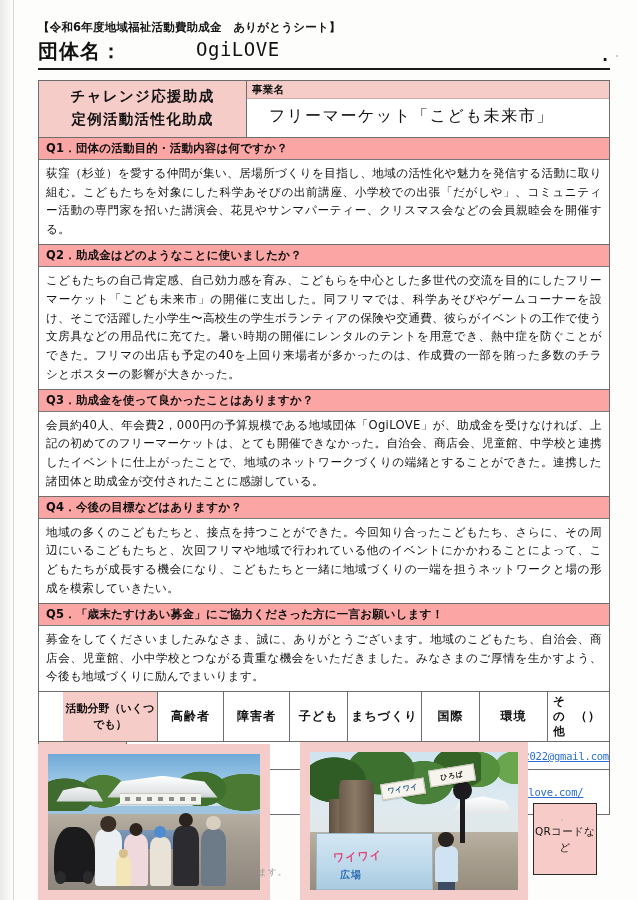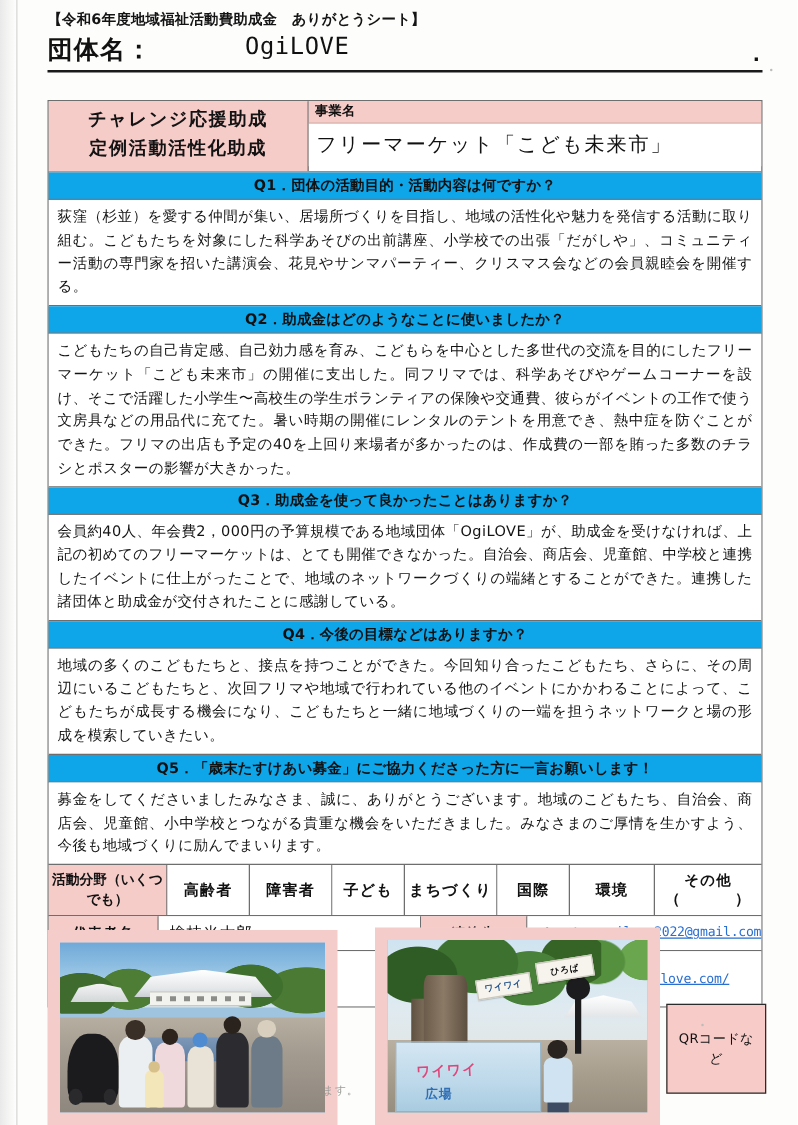--- a/index.html
+++ b/index.html
@@ -33,21 +33,21 @@
     position: absolute;
     left: 13px; top: 0; bottom: 0;
     width: 1px;
     background: #d6d6d4;
   }
 
   
   .doc-header {
     position: absolute;
     left: 38px;
-    top: 8px;
+    top: 20px;
     width: 572px;
   }
   .sheet-kicker {
     font-size: 11.5px;
     font-weight: 700;
     letter-spacing: 0.2px;
     color: #141414;
     white-space: nowrap;
   }
   .org-row {
@@ -122,54 +122,54 @@
     font-weight: 700;
     padding: 2px 0 2px 5px;
     line-height: 1.25;
     letter-spacing: .3px;
     border-bottom: 1px solid #cfa9a6;
   }
   .project-value {
     background: #ffffff;
     font-size: 16px;
     letter-spacing: 1.6px;
-    padding: 7px 0 8px 6px;
+    padding: 7px 0 8px 22px;
     line-height: 1.2;
   }
 
   .q-head {
-    background: #0ea5e9;
+    background: #fca5a5;
     font-size: 11.5px;
     font-weight: 700;
     letter-spacing: .2px;
     padding: 3px 7px 3px 7px;
     border-bottom: 1.1px solid #7a7a7a;
     color: #111;
     line-height: 1.3;
-    text-align: center;
   }
   .q-body {
     background: #fff;
     font-size: 11.6px;
     line-height: 1.62;
     letter-spacing: .35px;
     padding: 4px 7px 5px 7px;
     border-bottom: 1.2px solid #6e6e6e;
     text-align: justify;
     text-justify: inter-character;
     color: #131313;
   }
   .q-body.no-border { border-bottom: none; }
 
   
   .cat-row {
     display: flex;
     border-top: 1.2px solid #6e6e6e;
     border-bottom: 1.2px solid #6e6e6e;
     min-height: 38px;
+    padding-left: 24px;
   }
   .cat-label {
     width: 95px;
     box-sizing: border-box;
     background: #f6ccc9;
     border-right: 1.1px solid #6e6e6e;
     font-size: 11px;
     font-weight: 700;
     text-align: center;
     line-height: 1.45;
@@ -193,21 +193,21 @@
   }
   .cat-cell:last-child { border-right: none; }
   .cat-w1 { width: 66px; }
   .cat-w2 { width: 66px; }
   .cat-w3 { width: 58px; }
   .cat-w4 { width: 74px; }
   .cat-w5 { width: 68px; }
   .cat-w6 { width: 58px; }
   .cat-other {
     flex: 1;
-    flex-direction: column;
+    flex-direction: row;
     justify-content: center;
     letter-spacing: 1px;
   }
   .cat-other .other-top { font-size: 11.5px; font-weight: 700; }
   .cat-other .other-paren {
     font-size: 12px;
     font-weight: 700;
     width: 100%;
     display: flex;
     justify-content: space-between;
@@ -473,21 +473,21 @@
     position: absolute; right: 2%; top: 32%; width: 30%; height: 13%;
     background: linear-gradient(180deg,#ffffff 0%, #e2e5e7 100%);
     clip-path: polygon(0% 100%, 14% 28%, 50% 0%, 86% 28%, 100% 100%);
   }
 
   
   .qr-box {
     position: absolute;
     left: 533px;
     top: 803px;
-    width: 80px;
+    width: 64px;
     height: 72px;
     background: #f6cbc8;
     border: 1.5px solid #2b2b2b;
     box-sizing: border-box;
     display: flex;
     flex-direction: column;
     align-items: center;
     justify-content: center;
     text-align: center;
     line-height: 1.55;

